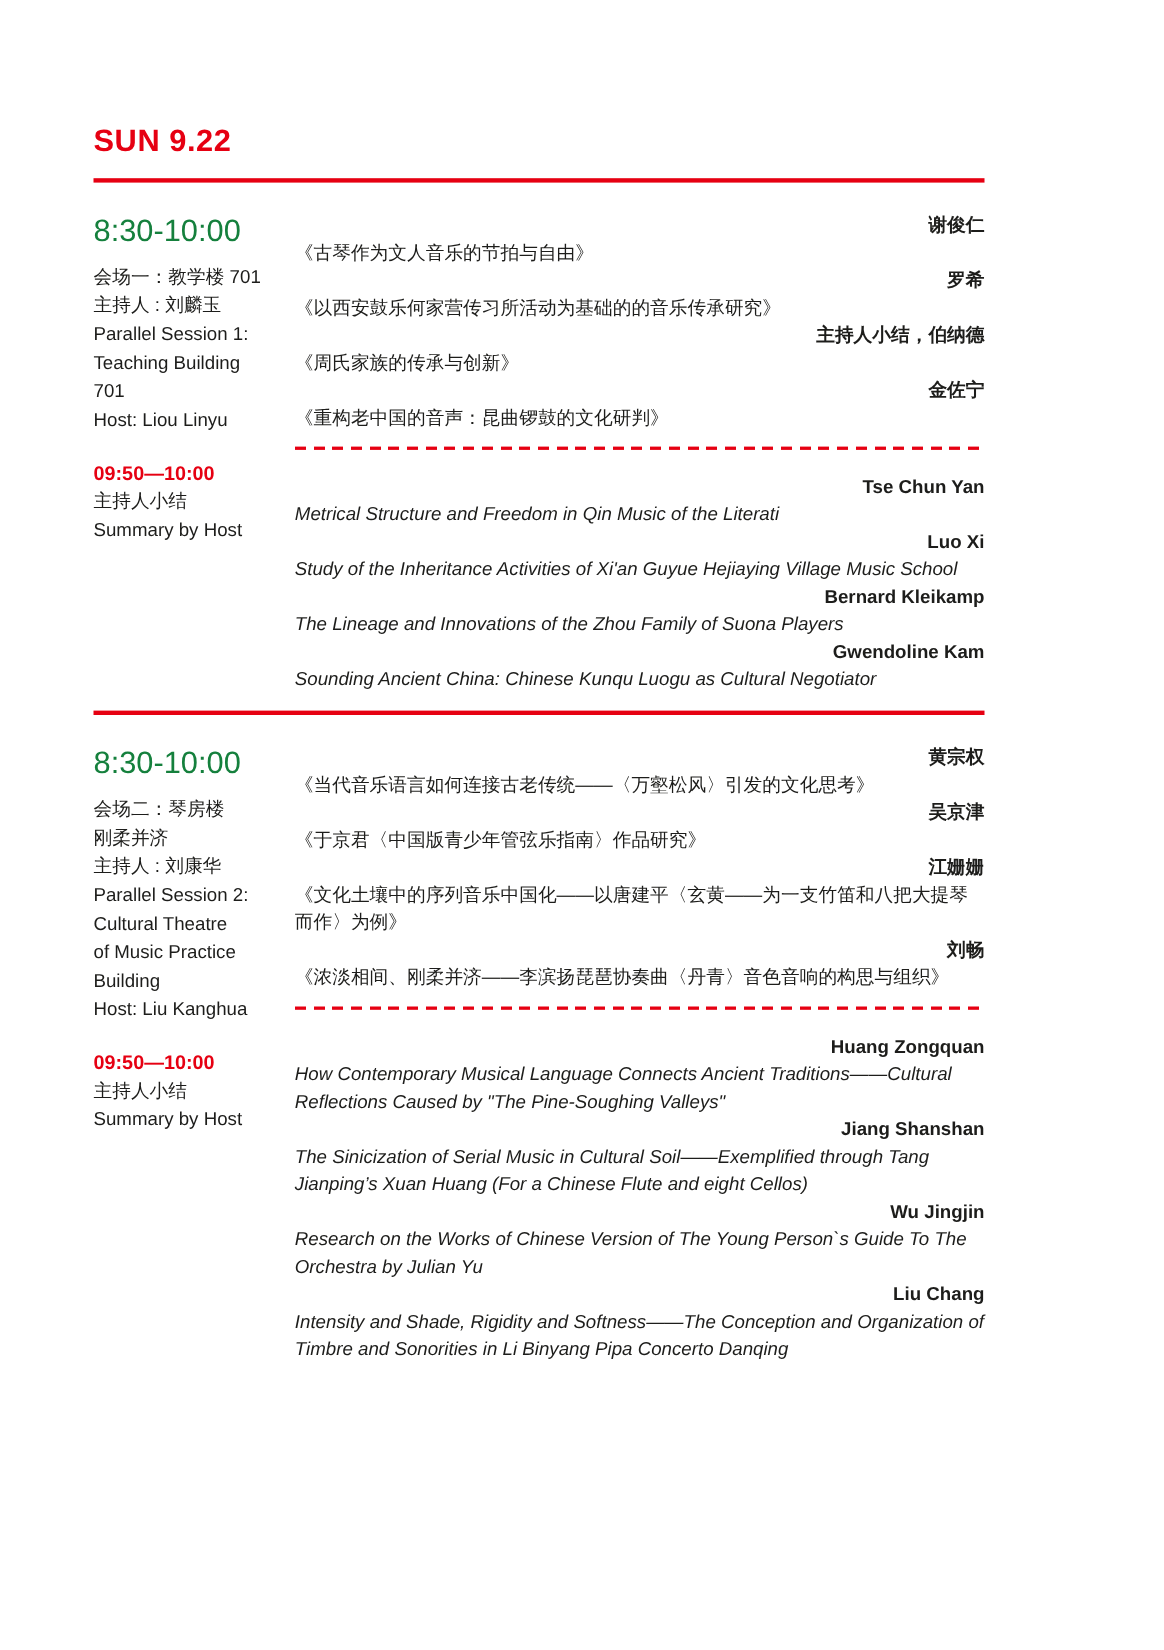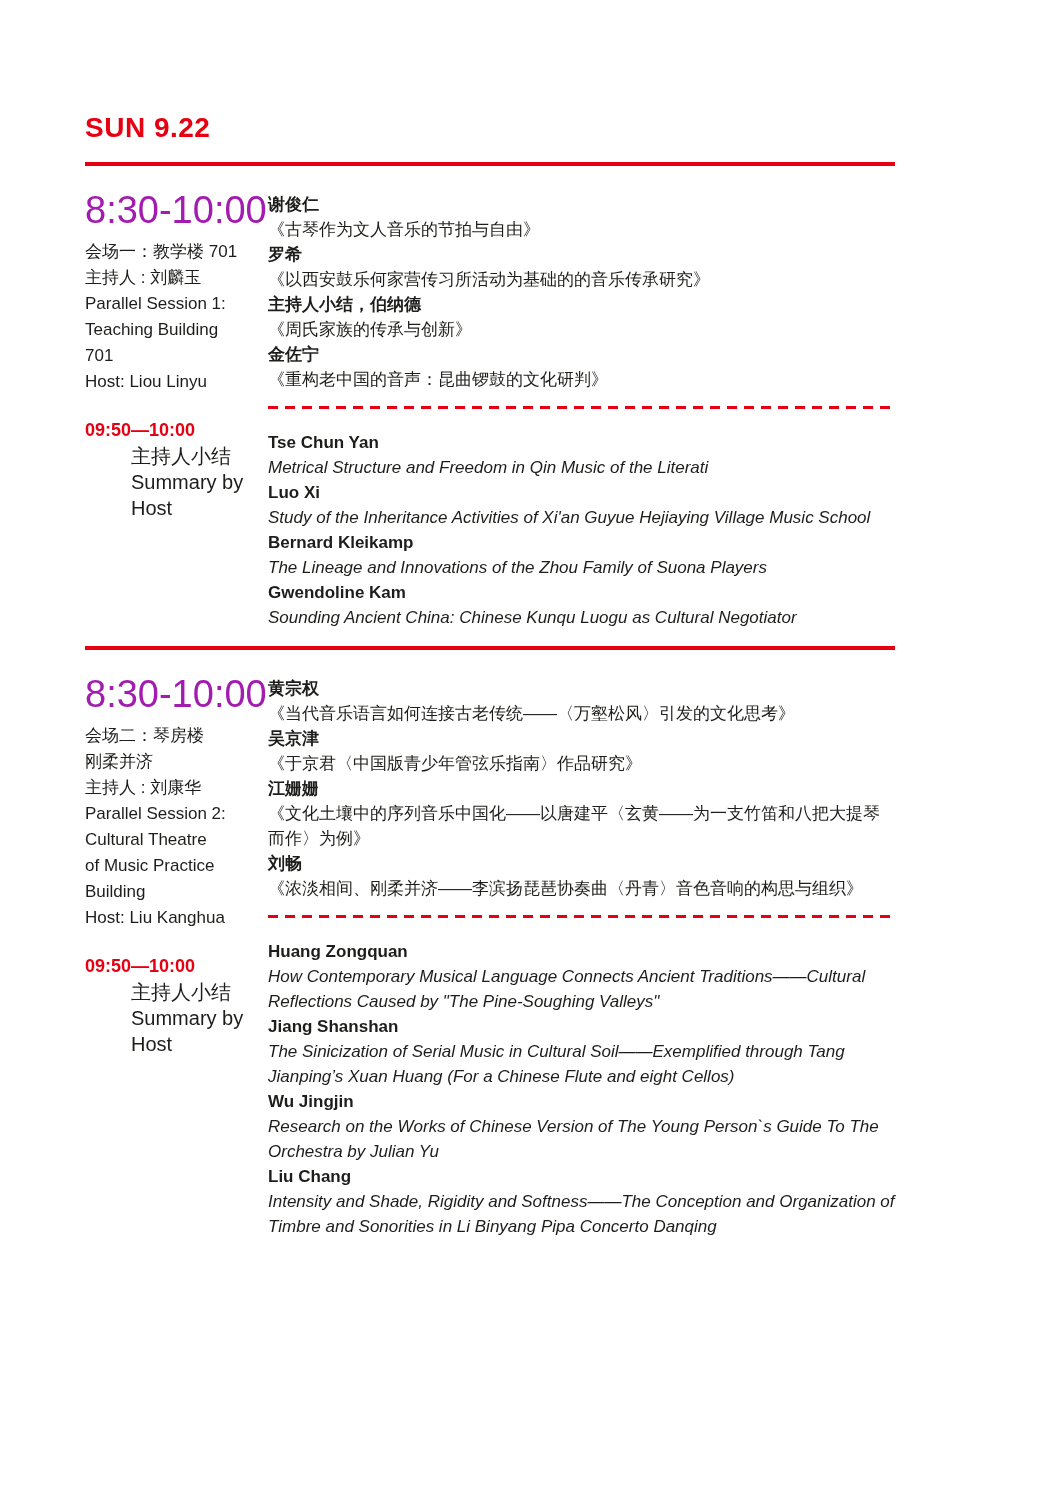--- a/index.html
+++ b/index.html
@@ -27,46 +27,46 @@
     height: 4px;
     background: #e60012;
     margin: 0;
   }
   .session {
     display: grid;
     grid-template-columns: 183px 1fr;
     padding: 26px 0 16px 0;
   }
   .session-time {
-    font-size: 38px;
+    font-size: 28px;
     line-height: 36px;
-    color: #a21caf;
+    color: #15803d;
     margin-bottom: 11px;
     white-space: nowrap;
   }
   .venue-line {
     font-size: 17px;
     line-height: 26px;
   }
   .summary-block { margin-top: 22px; }
   .summary-time {
     font-size: 18px;
     line-height: 26px;
     color: #e60012;
     font-weight: bold;
   }
   .summary-line {
-    font-size: 20px;
+    font-size: 17px;
     line-height: 26px;
-    margin-left: 46px;
   }
   .papers .author {
     font-size: 17px;
     line-height: 25px;
     font-weight: bold;
+    text-align: right;
   }
   .papers .title {
     font-size: 17px;
     line-height: 25px;
   }
   .papers-en .title { font-style: italic; }
   .dashed-rule {
     border: 0;
     height: 3px;
     background: repeating-linear-gradient(90deg, #e60012 0 10px, transparent 10px 17px);

